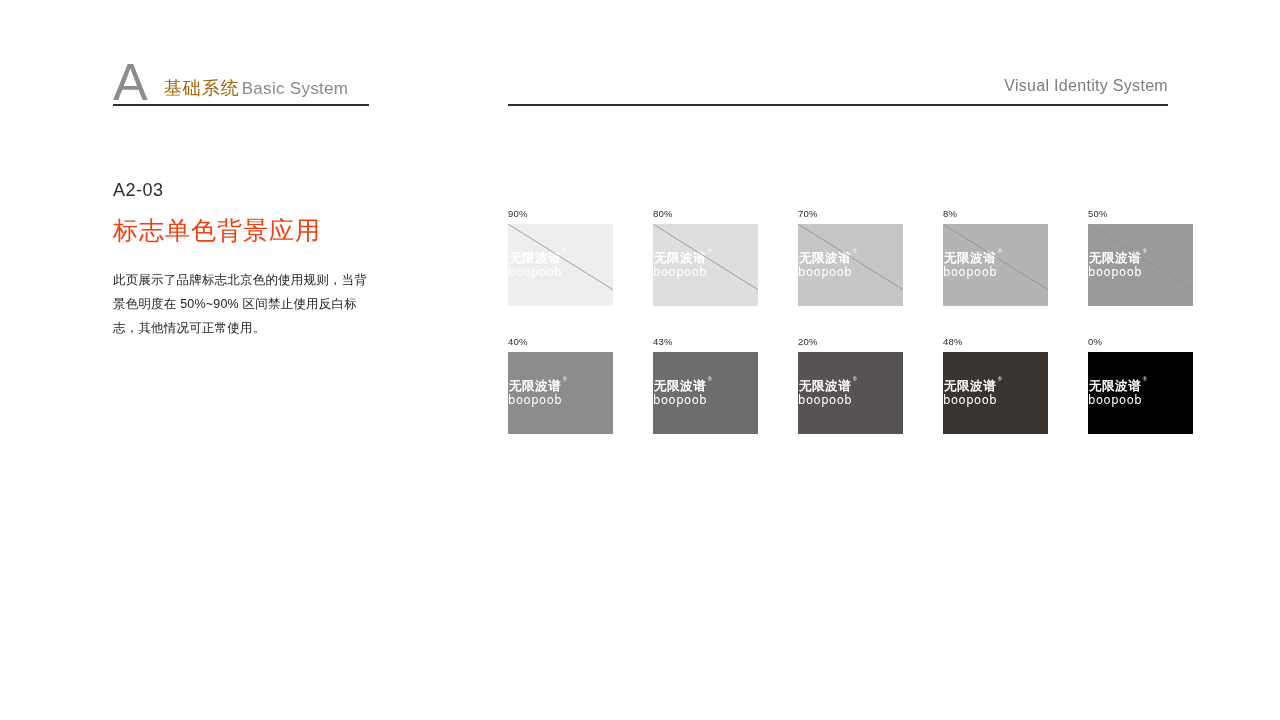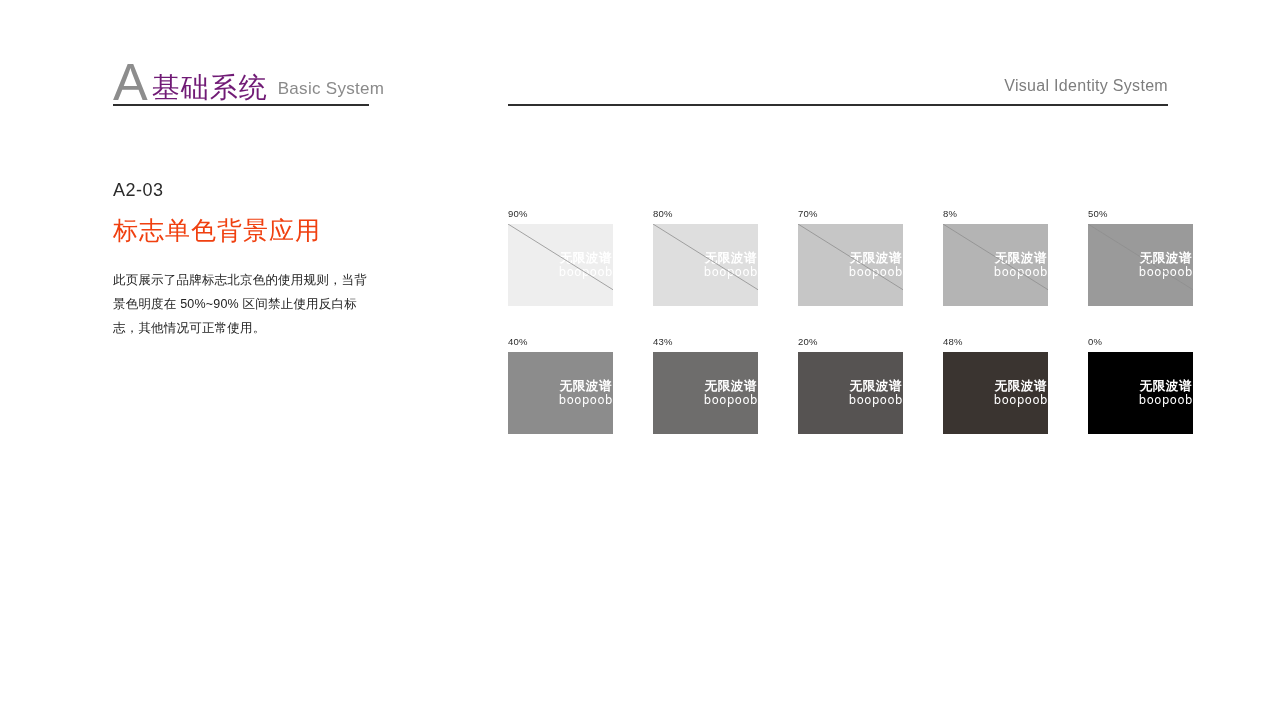--- a/index.html
+++ b/index.html
@@ -16,28 +16,28 @@
     position: absolute; left: 113px; top: 52px;
     display: flex; align-items: flex-end;
   }
   .hdr-letter {
     font-size: 52px; line-height: 52px;
     color: #8d8d8d; font-weight: 300;
     letter-spacing: 0px;
     transform: translateY(4px);
   }
   .hdr-cn {
-    font-size: 28px; line-height: 24px;
-    color: #701a75; margin-left: 4px;
+    font-size: 18px; line-height: 24px;
+    color: #a16207; margin-left: 16px;
     letter-spacing: 1px;
     transform: translateY(-4px);
   }
   .hdr-en {
     font-size: 17px; line-height: 20px;
-    color: #8a8a8a; margin-left: 10px;
+    color: #8a8a8a; margin-left: 2px;
     letter-spacing: 0.3px;
     transform: translateY(-5px);
   }
   .rule-left {
     position: absolute; left: 113px; top: 104px;
     width: 256px; height: 2px; background: #2f2f2f;
   }
   .header-right {
     position: absolute; right: 112px; top: 77px;
     font-size: 16px; color: #7d7d7d; letter-spacing: 0.3px;
@@ -73,21 +73,21 @@
   .grid-row.row2 { margin-top: 30px; }
   .cell { width: 131px; }
   .cell + .cell { margin-left: 13px; }
   .cell-label {
     font-size: 9.5px; color: #2b2b2b;
     line-height: 11px; margin-bottom: 5px;
     letter-spacing: 0.2px;
   }
   .swatch {
     position: relative; width: 105px; height: 82px;
-    display: flex; align-items: center; justify-content: flex-end;
+    display: flex; align-items: center; justify-content: flex-start;
     overflow: hidden;
   }
   .swatch .slash {
     position: absolute; inset: 0;
     pointer-events: none;
   }
   .swatch .slash line { stroke: #8f8f8f; stroke-width: 1; }
 
   
   .logo {

